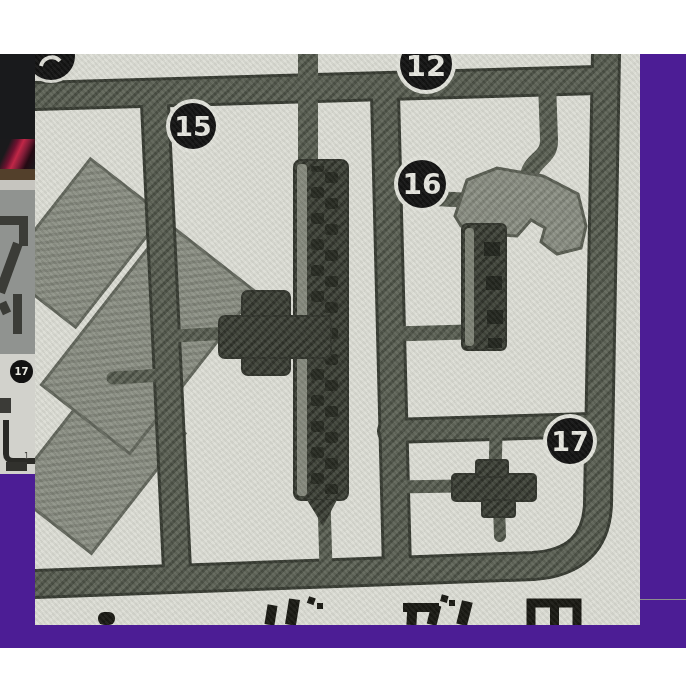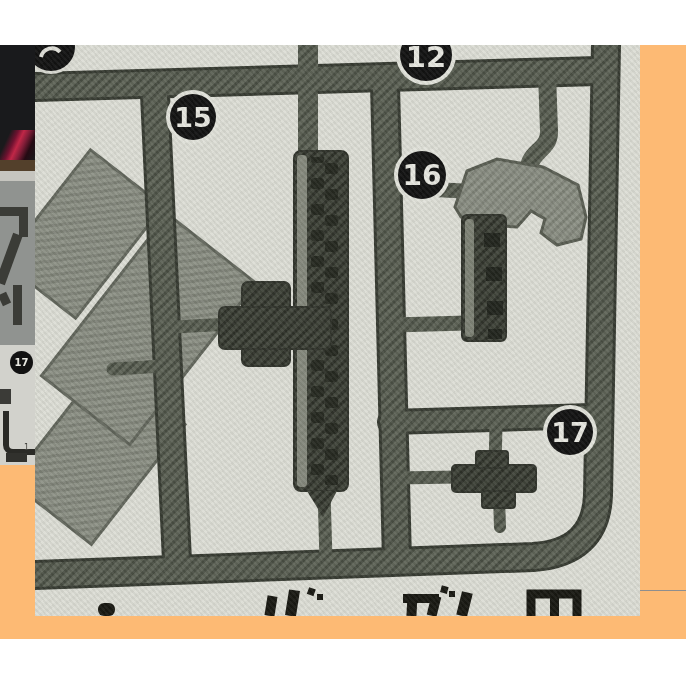--- a/index.html
+++ b/index.html
@@ -1,22 +1,22 @@
 <!DOCTYPE html>
 <html><head>
 <meta charset="utf-8">
 <style>
   html,body{margin:0;padding:0;}
   body{
     width:686px;height:686px;position:relative;background:#ffffff;
     font-family:"DejaVu Sans",sans-serif;overflow:hidden;
   }
   .carousel{
-    position:absolute;left:0;top:45px;width:686px;height:594px;
-    background:#fdba74;
+    position:absolute;left:0;top:54px;width:686px;height:594px;
+    background:#4c1d95;
   }
   .seam{position:absolute;left:640px;top:545px;width:46px;height:1px;background:#8e8e8e;}
   
   .sliver{position:absolute;left:0;top:0;width:35px;height:594px;}
   .sl-dark{position:absolute;left:0;top:0;width:35px;height:95px;background:#191a1c;}
   .sl-red{position:absolute;left:0;top:85px;width:35px;height:30px;
     background:linear-gradient(115deg,#1a1a1c 0%,#1a1a1c 22%,#6f1230 38%,#c02747 50%,#821d38 62%,#240a13 78%,#1a1a1c 100%);}
   .sl-brown{position:absolute;left:0;top:115px;width:35px;height:11px;background:#53402b;}
   .sl-light{position:absolute;left:0;top:126px;width:35px;height:10px;background:#c6c5bf;}
   .sl-panel{position:absolute;left:0;top:136px;width:35px;height:164px;background:#909390;}

